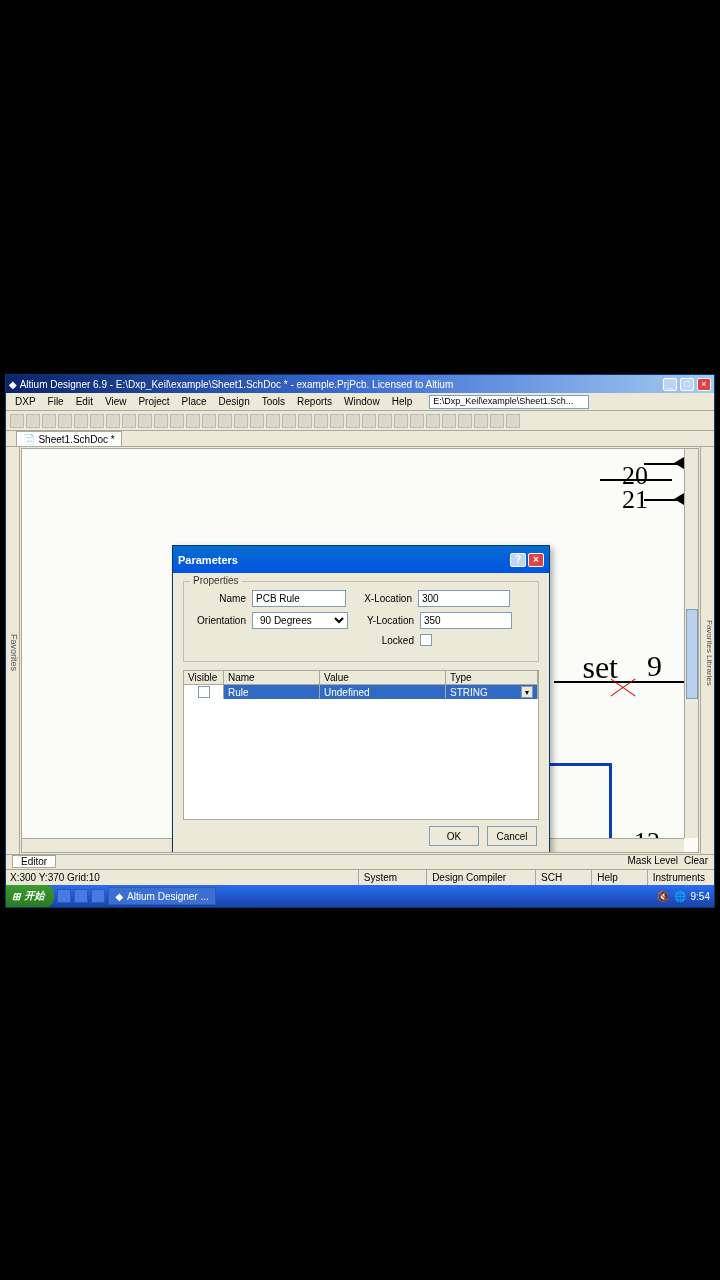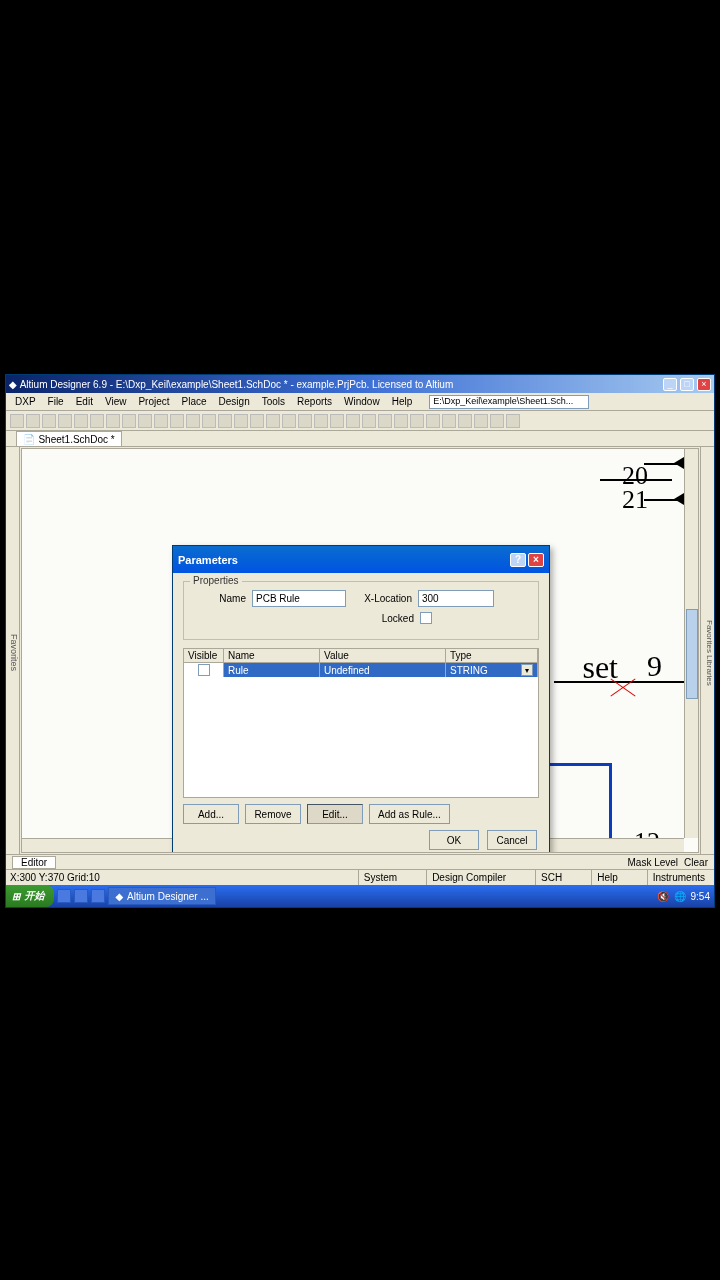--- a/index.html
+++ b/index.html
@@ -143,21 +143,21 @@
   .red-x {
     position:absolute; top:226px; right:62px; width:26px; height:26px;
   }
   .red-x::before,.red-x::after{
     content:""; position:absolute; top:12px; left:-2px; width:30px; height:1px; background:#d00;
   }
   .red-x::before{ transform:rotate(35deg);}
   .red-x::after{ transform:rotate(-35deg);}
 
   .bottom-tabs {
-    height:15px; background:#ece9d8; display:flex; align-items:center;
+    height:15px; background:#ece9d8; display:flex; align-items:flex-start;
     padding:0 6px; font-size:10px; border-top:1px solid #aca899;
   }
   .bottom-tabs .tab { padding:0 8px; border:1px solid #aca899; background:#fff;}
   .statusbar {
     height:16px; background:#ece9d8; border-top:1px solid #aca899;
     display:flex; align-items:center; font-size:10px; padding:0 4px; gap:24px;
   }
   .statusbar .flex { flex:1;}
   .statusbar .cell { border-left:1px solid #aca899; padding:0 5px; height:100%; display:flex;align-items:center;}
   .taskbar {
@@ -211,21 +211,21 @@
   }
   .group-title {
     position:absolute; top:-7px; left:6px;
     background:#ece9d8; padding:0 3px; font-size:10px; color:#333;
   }
   .row { display:flex; align-items:center; gap:6px; margin-bottom:5px;}
   .row label { width:54px; font-size:10px; text-align:right;}
   .row .lbl2 { width:52px; font-size:10px; text-align:right; margin-left:8px;}
   .text-input {
     border:1px solid #7f9db9; background:#fff; height:17px;
-    font-size:10px; padding:0 3px; width:76px;
+    font-size:10px; padding:0 3px; width:92px;
   }
   .text-input.wide { width:94px;}
   select.text-input { width:96px;}
   .chk { width:12px; height:12px; border:1px solid #7f9db9; background:#fff; display:inline-block;}
   .param-table {
     border:1px solid #aca899; background:#fff;
     height:150px; display:flex; flex-direction:column;
     margin-bottom:6px;
   }
   .pt-head {
@@ -369,20 +369,28 @@
           <span class="dlg-btn close">×</span>
         </div>
         <div class="dlg-body">
           <div class="group">
             <div class="group-title">Properties</div>
             <div class="row">
               <label>Name</label>
               <input class="text-input wide" value="PCB Rule" style="">
               <label class="lbl2">X-Location</label>
               <input class="text-input" value="300" style="">
+            </div>
+            <div class="row">
+              <label>Orientation</label>
+              <select class="text-input">
+                <option>90 Degrees</option>
+              </select>
+              <label class="lbl2">Y-Location</label>
+              <input class="text-input" value="350" style="">
             </div>
             <div class="row">
               <label></label>
                 <span style="width:96px;"></span>
               <label class="lbl2">Locked</label>
               <span class="chk"></span>
             </div>
           </div>
 
           <div class="param-table">
@@ -398,26 +406,20 @@
                 </div>
               <div class="col-name">Rule</div>
               <div class="col-val">Undefined</div>
               <div class="col-type">
                 <span>STRING</span>
                 <span class="dd">▾</span>
               </div>
             </div>
           </div>
 
-          <div class="btn-row">
-            <div class="btn">Add...</div>
-            <div class="btn">Remove</div>
-            <div class="btn pressed">Edit...</div>
-            <div class="btn" style="min-width:70px">Add as Rule...</div>
-          </div>
 
           <div class="dlg-foot">
             <div class="btn" style="min-width:50px">OK</div>
             <div class="btn" style="min-width:50px">Cancel</div>
           </div>
         </div>
 
       </div>
     </div>
     <div class="side-strip right">

